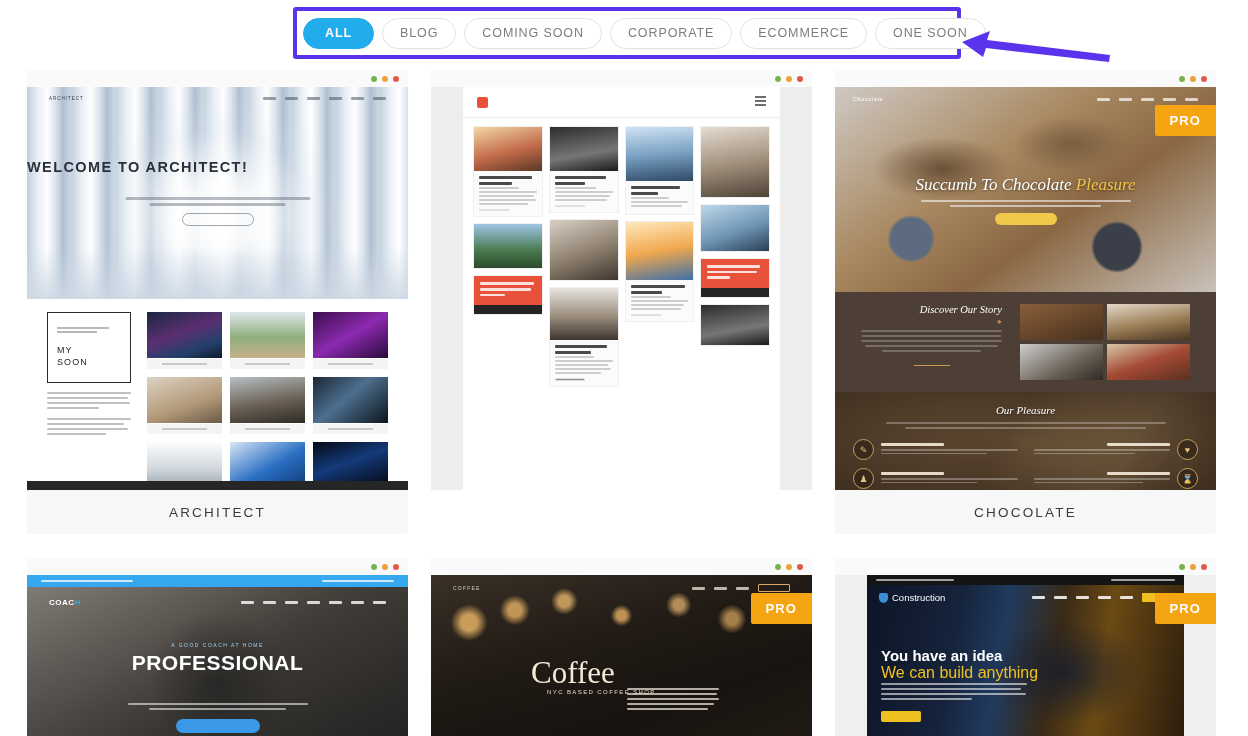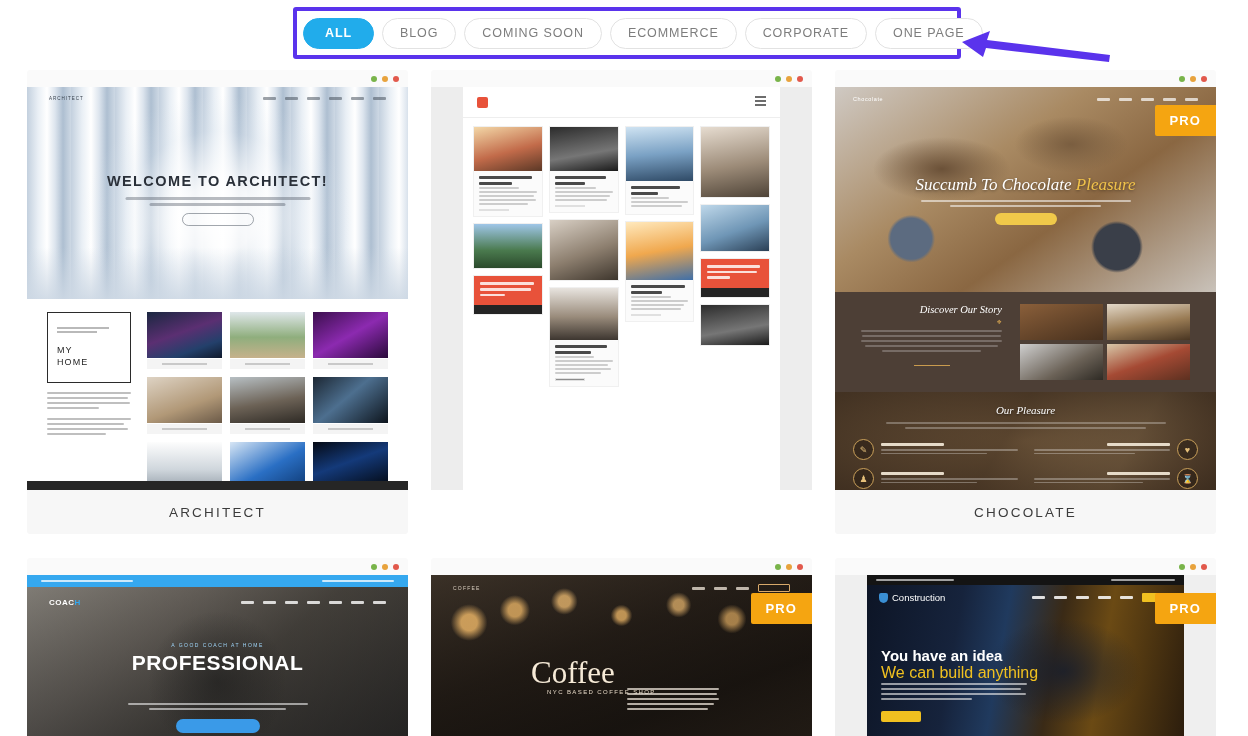--- a/index.html
+++ b/index.html
@@ -162,22 +162,22 @@
     position: absolute; left: 0; top: 0; width: 100%; height: 22px;
     display: flex; align-items: center; justify-content: space-between;
     padding: 0 22px; z-index: 4;
   }
   .arch-logo { font-size: 4.5px; letter-spacing: 1px; color: #37404c; }
   .mini-links { display: flex; gap: 9px; }
   .mini-links i {
     display: block; width: 13px; height: 3px; background: rgba(60,70,82,.5); border-radius: 1px;
   }
   .arch-title {
-    position: absolute; left: 0; top: 86px; width: 100%;
-    text-align: center; font-size: 14.5px; font-weight: bold;
+    position: absolute; left: 0; top: 72px; width: 100%;
+    text-align: left; font-size: 14.5px; font-weight: bold;
     letter-spacing: 1.4px; color: #2a3039; z-index: 4;
   }
   .arch-sub {
     position: absolute; left: 50%; transform: translateX(-50%); top: 110px;
     width: 185px; z-index: 4;
   }
   .arch-sub i { display: block; height: 3px; margin: 0 auto 3px; background: rgba(70,80,92,.38); border-radius: 2px; }
   .arch-btn {
     position: absolute; left: 50%; transform: translateX(-50%); top: 126px;
     width: 72px; height: 13px; border: 1px solid rgba(70,80,92,.5);
@@ -370,27 +370,27 @@
     <div class="filter-chip is-active">
       <span>ALL</span>
     </div>
     <div class="filter-chip">
       <span>BLOG</span>
     </div>
     <div class="filter-chip">
       <span>COMING SOON</span>
     </div>
     <div class="filter-chip">
+      <span>CORPORATE</span>
+    </div>
+    <div class="filter-chip">
       <span>ECOMMERCE</span>
     </div>
     <div class="filter-chip">
-      <span>CORPORATE</span>
-    </div>
-    <div class="filter-chip">
-      <span>ONE PAGE</span>
+      <span>ONE SOON</span>
     </div>
   </div>
 
   <svg id="annotation-arrow" viewBox="0 0 152 44">
     <path d="M2 20 L30 9 L27 18 L150 33 L149 40 L26 26 L23 35 Z" fill="#5a33ec"></path>
   </svg>
 </div>
 
 <div id="card-grid">
 
@@ -425,21 +425,21 @@
         <div class="arch-body">
           <div class="arch-split">
             <div class="arch-left">
               <div class="mywork-box">
                 <span class="tag">
                     <i></i>
                     <i style="width:40px"></i>
                   </span>
                 <span class="mw">
                   <span>MY</span><br>
-                  <span>HOME</span>
+                  <span>SOON</span>
                 </span>
               </div>
               <div class="arch-para">
                 <i style="width:100%"></i>
                   <i style="width:96%"></i>
                   <i style="width:99%"></i>
                   <i style="width:62%"></i>
               </div>
               <div class="arch-para">
                 <i style="width:100%"></i>

